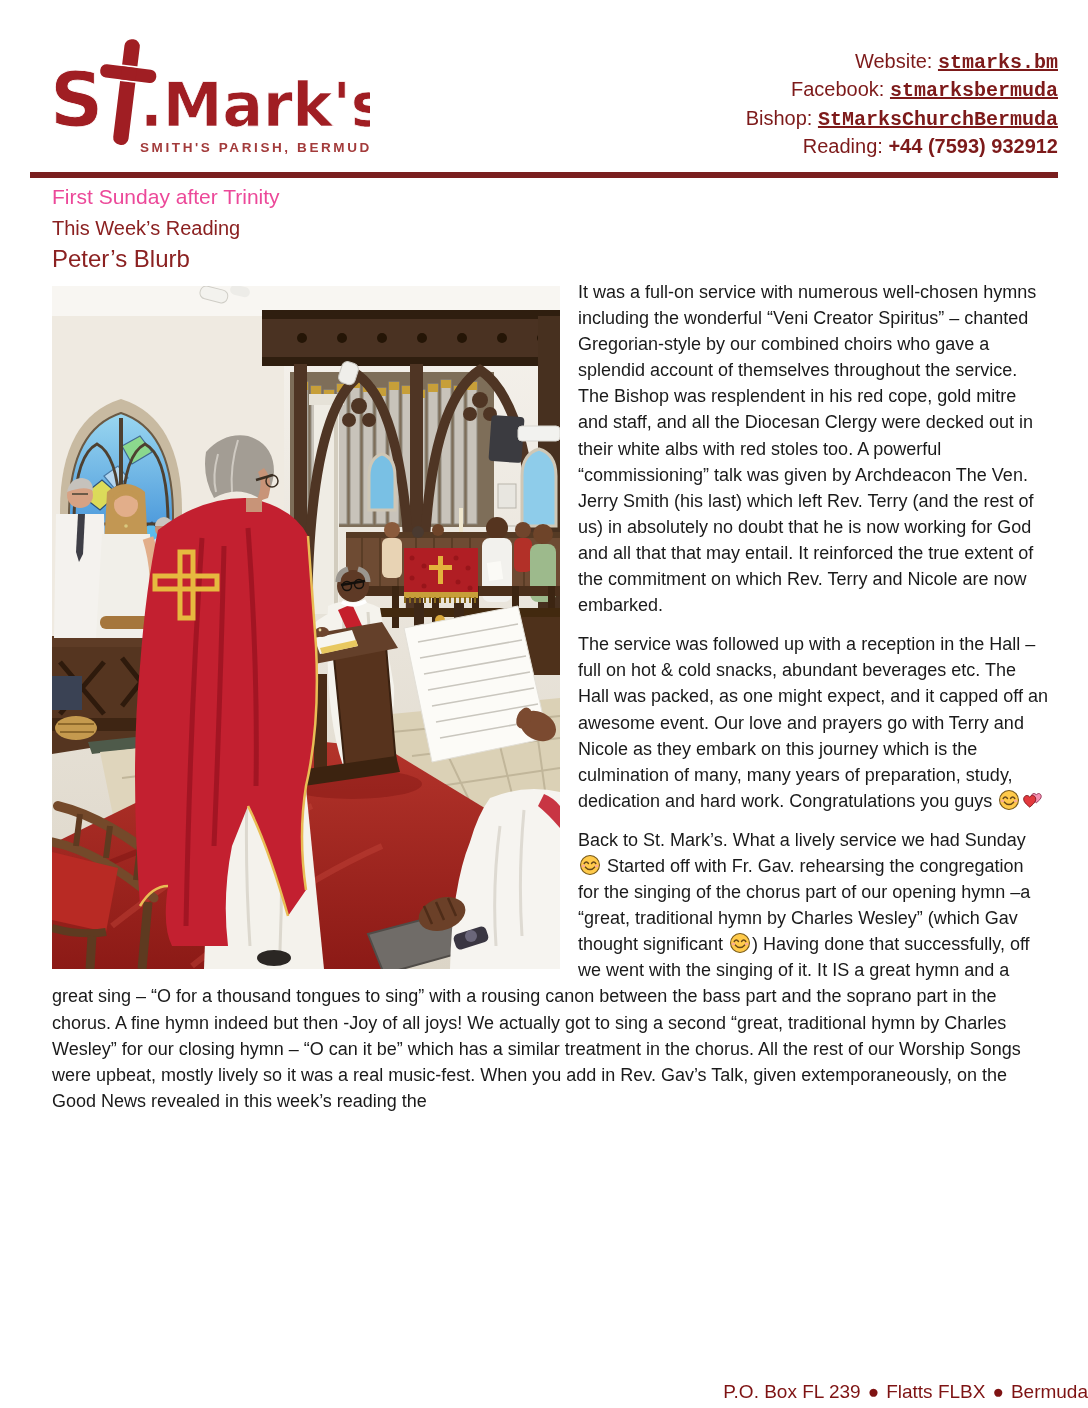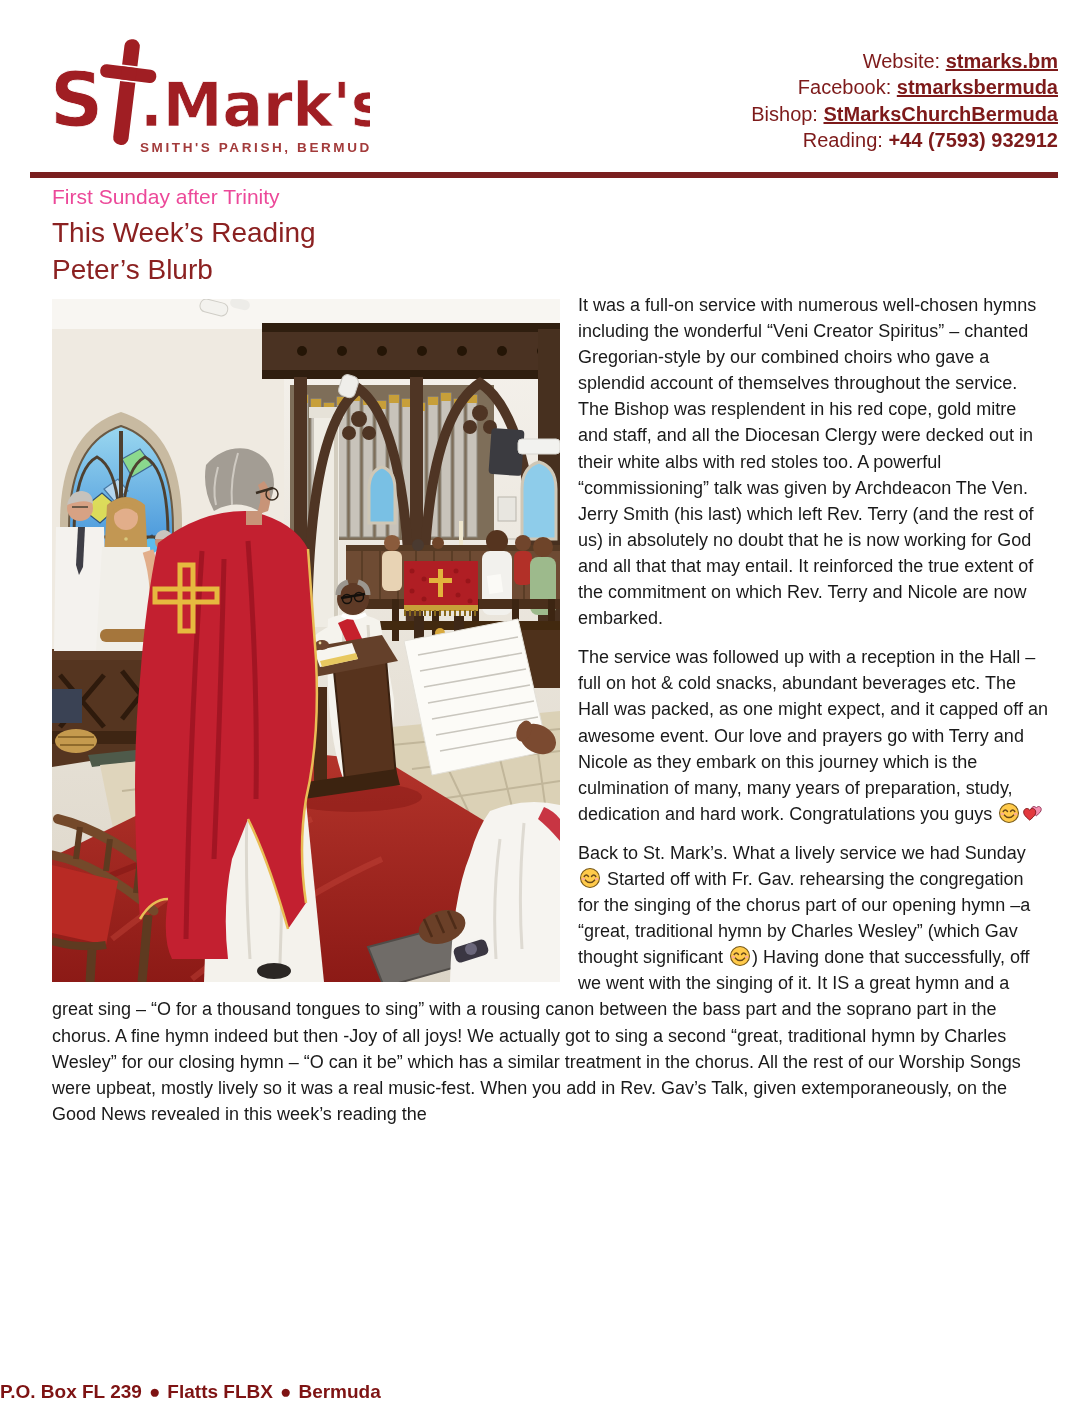--- a/index.html
+++ b/index.html
@@ -4,39 +4,39 @@
 <style>
   html,body{margin:0;padding:0;background:#ffffff;}
   .page{position:relative;width:1088px;height:1408px;background:#ffffff;overflow:hidden;
         font-family:"Liberation Sans","DejaVu Sans",sans-serif;color:#1a1a1a;}
   
   .header{display:flex;justify-content:space-between;align-items:flex-start;padding:34px 30px 0 40px;}
   .logo-svg{display:block;}
   .contact{padding-top:14px;text-align:right;font-size:20px;line-height:1.32;color:#7d1a1a;}
   .contact .lbl{font-weight:normal;}
   .contact .val{font-weight:bold;}
-  .contact .lnk{text-decoration:underline;cursor:pointer;}
+  .contact .lnk{text-decoration:underline;cursor:pointer;font-family:Liberation Mono, monospace;}
   .rule{margin:10px 30px 0 30px;border-top:6px solid #7a1f1f;}
   
   .content{padding:0 40px 0 52px;}
   .h-title{color:#8b2121;font-size:28px;font-weight:400;margin:15px 0 0;}
   .h-sub{color:#ec4899;font-size:21px;font-weight:400;margin:7px 0 0;}
-  .h-reading{color:#8b2121;font-size:28px;font-weight:400;margin:8px 0 0;}
+  .h-reading{color:#8b2121;font-size:20px;font-weight:400;margin:8px 0 0;}
   .h-bible{color:#8b2121;font-size:19px;font-weight:bold;margin:7px 0 0;}
-  .h-blurb{color:#8b2121;font-size:28px;font-weight:400;margin:5px 0 6px;}
+  .h-blurb{color:#8b2121;font-size:24px;font-weight:400;margin:5px 0 6px;}
   
   .article{font-size:18px;line-height:1.45;}
   .article p{margin:0 0 13px;}
   .article::after{content:"";display:block;clear:both;}
   .photo-wrap{float:left;width:508px;height:683px;margin:7px 18px 4px 0;background:#ddd;}
   .photo-wrap svg{display:block;}
   .emoji{width:22px;height:22px;display:inline-block;vertical-align:-4px;margin:0 1px;}
   
-  .footer{position:absolute;left:0;right:0;bottom:3px;text-align:left;
-          color:#7e1313;font-weight:bold;font-size:19px;line-height:1.38;}
+  .footer{position:absolute;left:0;right:0;bottom:3px;text-align:right;
+          color:#7e1313;font-weight:normal;font-size:19px;line-height:1.38;}
   .footer .u{text-decoration:underline;cursor:pointer;}
   .footer .sep{padding:0 7px;}
   .hidden-defs{position:absolute;width:0;height:0;overflow:hidden;}
 </style>
 </head>
 <body>
 
 <svg class="hidden-defs" aria-hidden="true">
   <symbol id="sym-smile" viewBox="0 0 36 36">
     <circle cx="18" cy="18" r="15.5" fill="#FFCA4A" stroke="#77591B" stroke-width="1.8"></circle>

